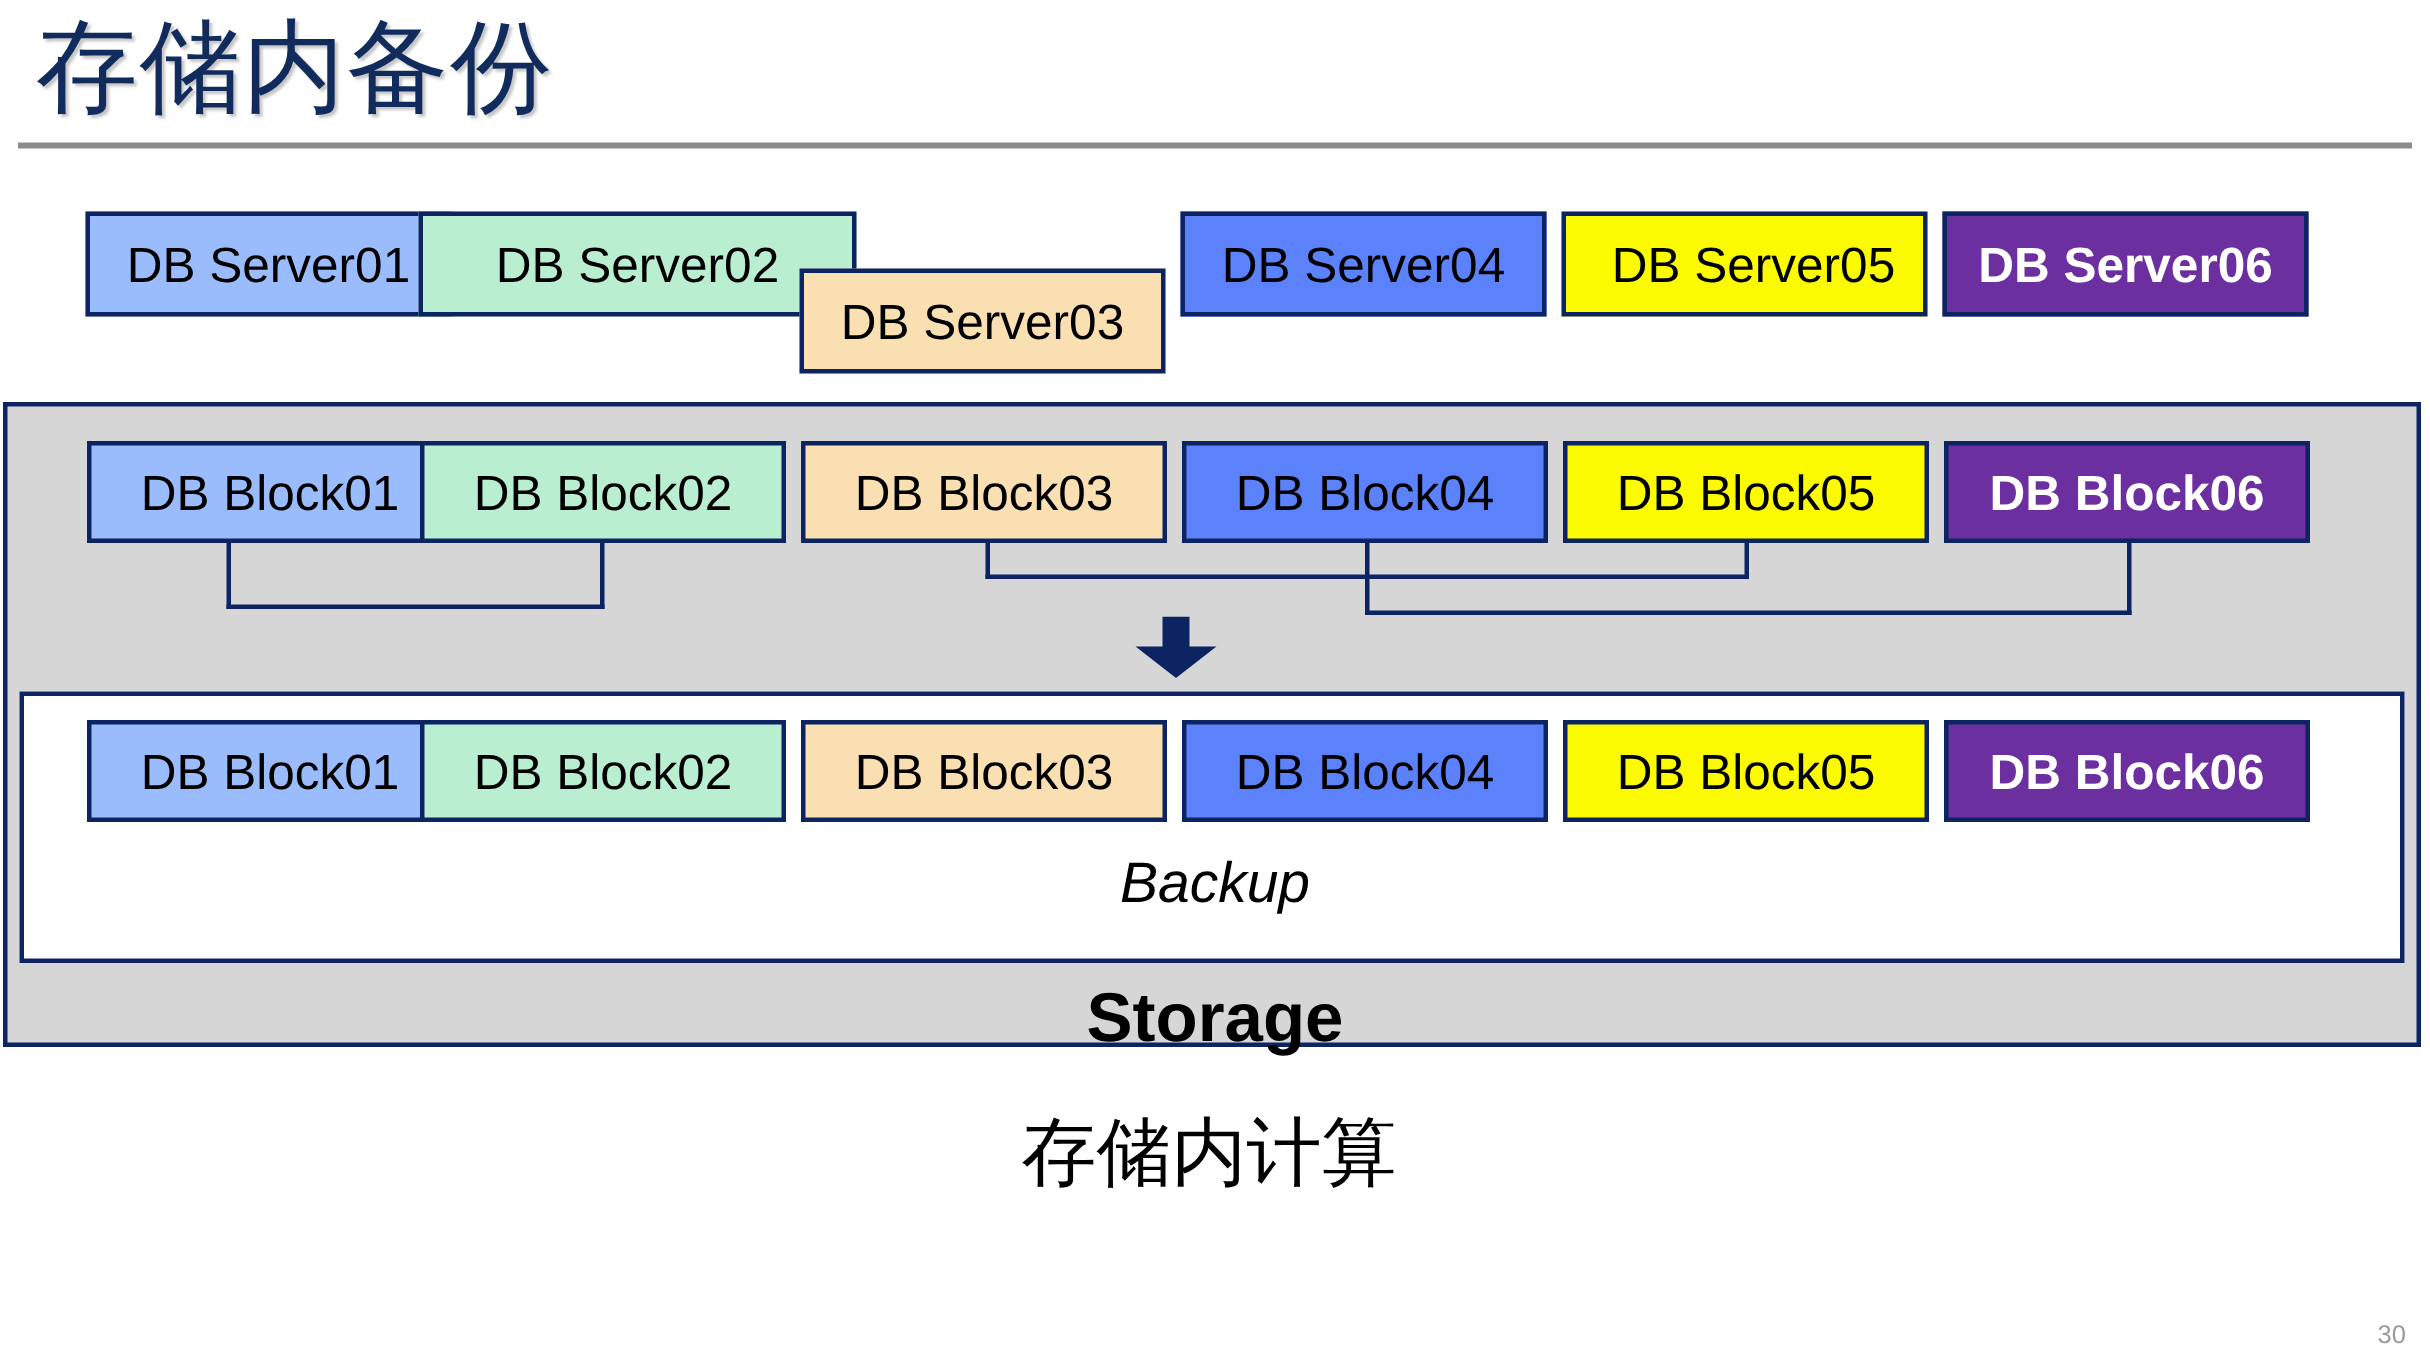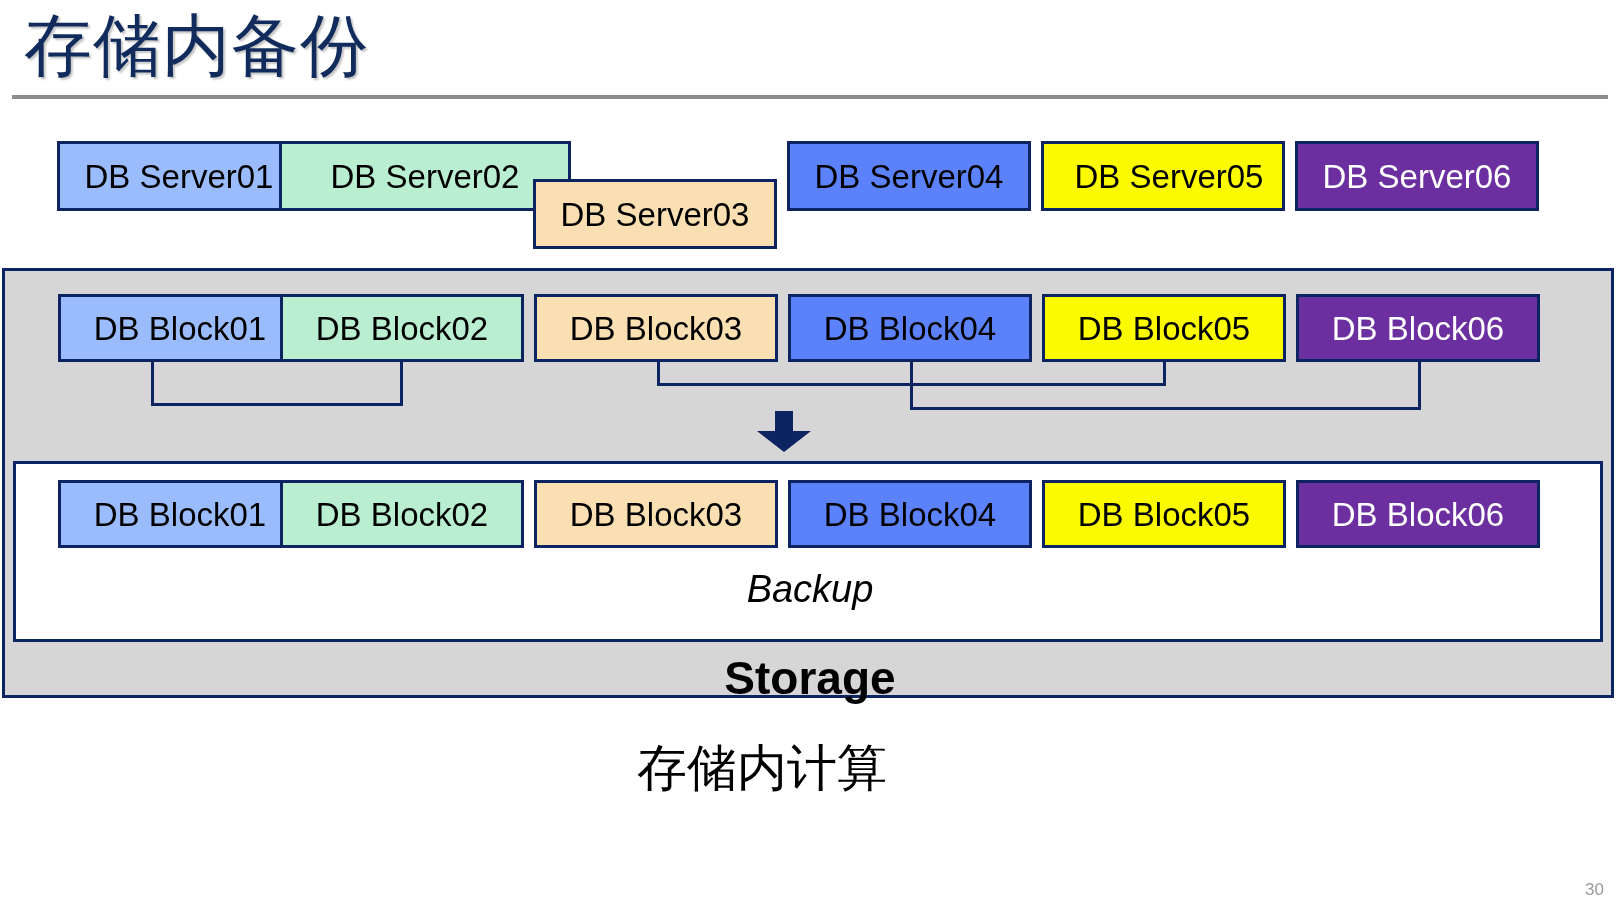--- a/index.html
+++ b/index.html
@@ -48,21 +48,21 @@
     font-size: 33px;
     line-height: 1;
     color: #000000;
     white-space: nowrap;
   }
   .fill-1 { background: #9BBCFC; margin-left: 32px; }
   .fill-2 { background: #B9EFD0; }
   .fill-3 { background: #FADFB3; }
   .fill-4 { background: #5C82FB; }
   .fill-5 { background: #FBFA00; }
-  .fill-6 { background: #6C2FA0; color: #FFFFFF; }
+  .fill-6 { background: #6C2FA0; color: #FFFFFF; font-weight: bold; }
 
   
   #server-row .cbox {
     top: 141px;
     height: 70px;
   }
 
   
   #storage-container {
     position: absolute;
@@ -142,20 +142,21 @@
   
   #caption {
     position: absolute;
     left: 0;
     top: 736px;
     width: 1524px;
     text-align: center;
     font-size: 50px;
     line-height: 64px;
     color: #000000;
+    padding-left: 44px;
   }
 
   
   #page-number {
     position: absolute;
     right: 16px;
     bottom: 10px;
     font-size: 17px;
     color: #9A9A9A;
   }

